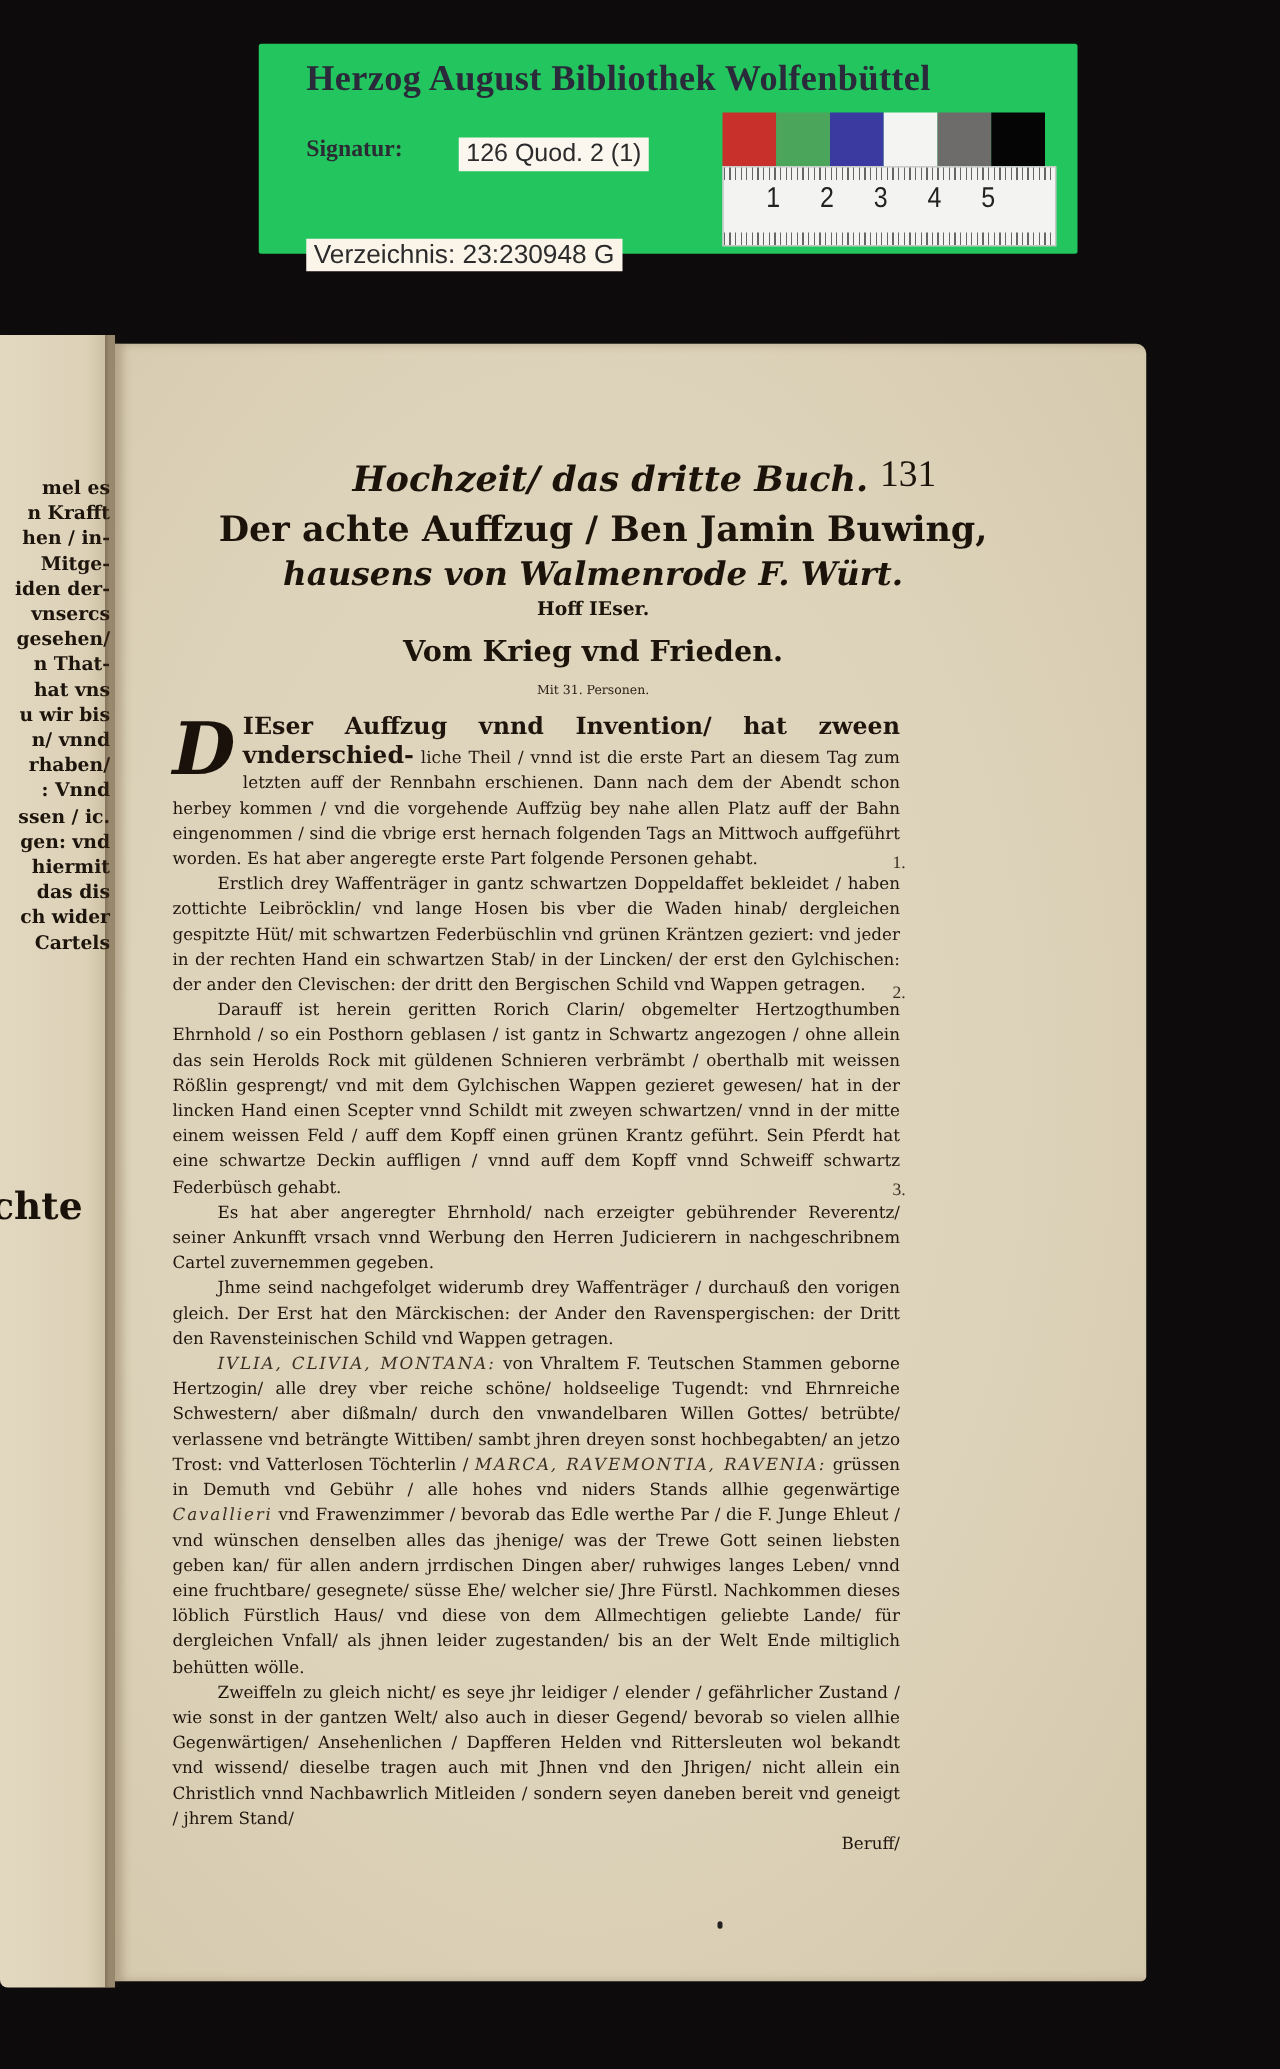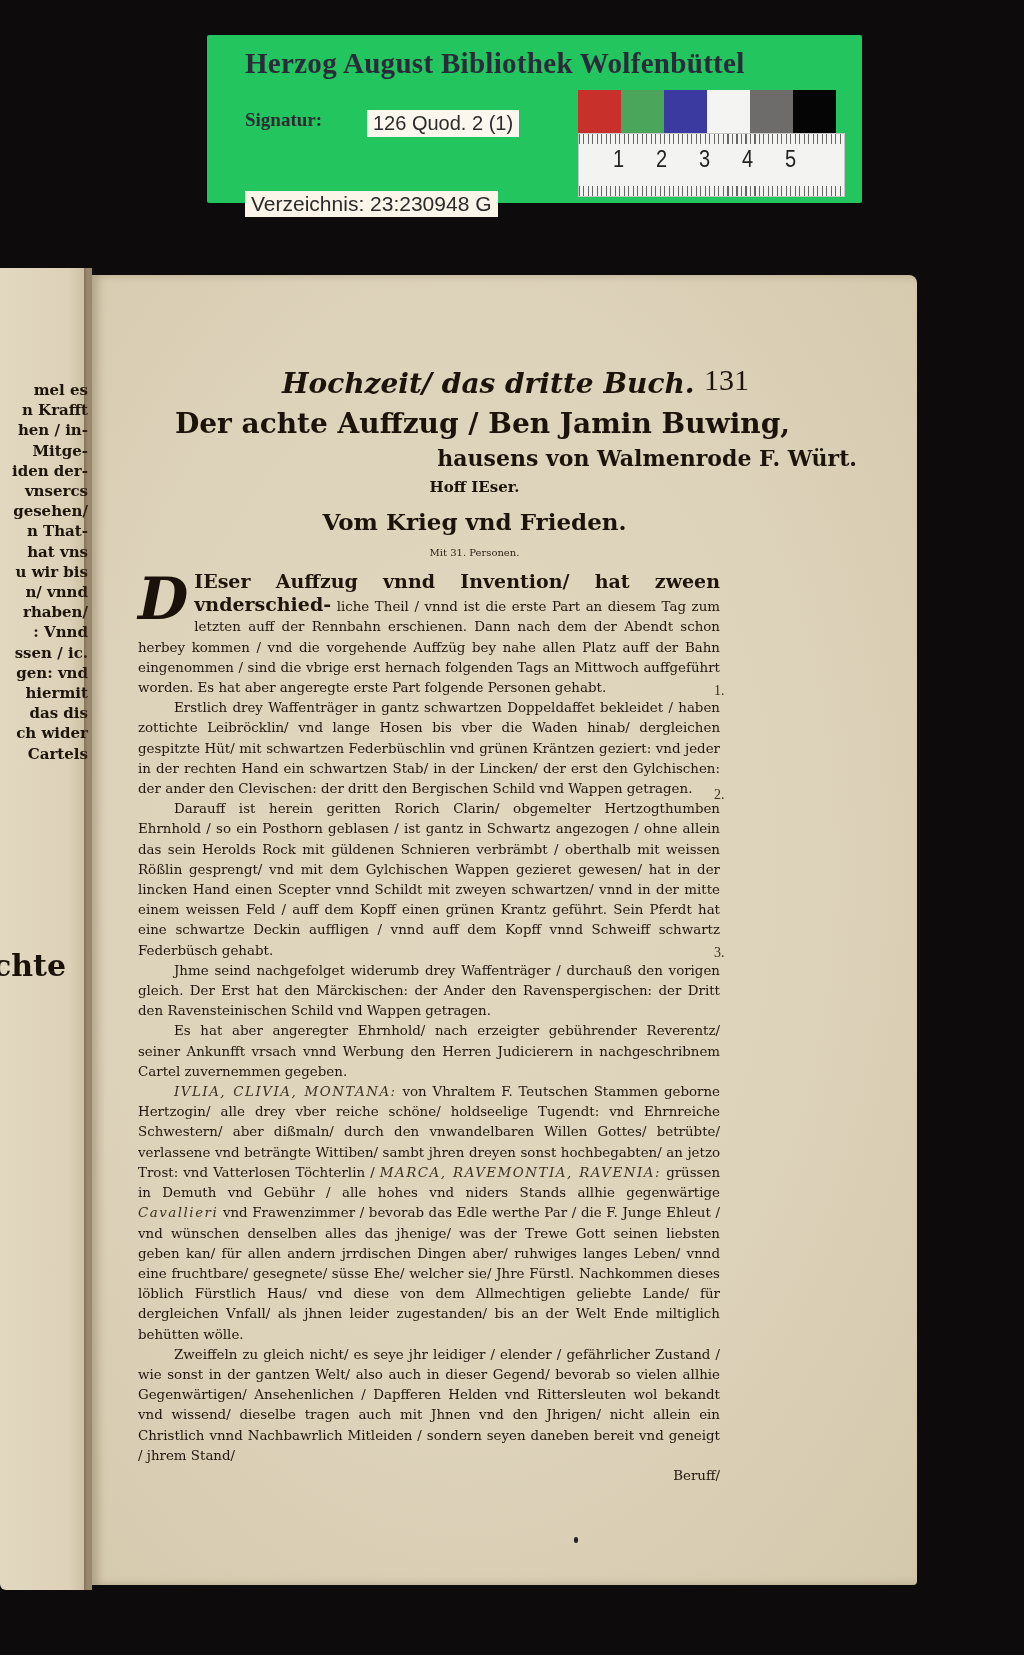--- a/index.html
+++ b/index.html
@@ -70,22 +70,22 @@
   }
   .page .page-num {
     position:absolute; left:612px; top:88px; font-size:30px; font-weight:normal; color:#1c130b;
     font-family:"Liberation Serif", serif;
   }
   .page .heading1 {
     position:absolute; left:0; right:44px; top:132px; text-align:center; font-size:28px;
     font-weight:bold; color:#1c130b; white-space:nowrap; font-family:"DejaVu Serif", serif;
   }
   .page .heading2 {
-    position:absolute; left:0; right:60px; top:170px; text-align:right; font-size:22px;
-    font-weight:bold; color:#1c130b; white-space:nowrap;
+    position:absolute; left:0; right:60px; top:170px; text-align:center; font-size:26px;
+    font-weight:bold; color:#1c130b; white-space:nowrap;font-style:italic;
   }
   .page .heading3 {
     position:absolute; left:0; right:60px; top:203px; text-align:center; font-size:15px;
     font-weight:bold; color:#1c130b;
   }
   .page .subtitle {
     position:absolute; left:0; right:60px; top:233px; text-align:center; font-size:23px;
     font-weight:bold; color:#1c130b;
   }
   .page .persons {
@@ -178,22 +178,22 @@
   <div class="subtitle">Vom Krieg vnd Frieden.</div>
   <div class="persons">Mit 31. Personen.</div>
 
   <div class="body-text">
     <p class="first">
       <span class="dropcap">D</span><span class="lead">IEser Auffzug vnnd Invention/ hat zween vnderschied-</span>
       <span>liche Theil / vnnd ist die erste Part an diesem Tag zum letzten auff der Rennbahn erschienen. Dann nach dem der Abendt schon herbey kommen / vnd die vorgehende Auffzüg bey nahe allen Platz auff der Bahn eingenommen / sind die vbrige erst hernach folgenden Tags an Mittwoch auffgeführt worden. Es hat aber angeregte erste Part folgende Personen gehabt.</span>
     </p>
     <p>Erstlich drey Waffenträger in gantz schwartzen Doppeldaffet bekleidet / haben zottichte Leibröcklin/ vnd lange Hosen bis vber die Waden hinab/ dergleichen gespitzte Hüt/ mit schwartzen Federbüschlin vnd grünen Kräntzen geziert: vnd jeder in der rechten Hand ein schwartzen Stab/ in der Lincken/ der erst den Gylchischen: der ander den Clevischen: der dritt den Bergischen Schild vnd Wappen getragen.</p>
     <p>Darauff ist herein geritten Rorich Clarin/ obgemelter Hertzogthumben Ehrnhold / so ein Posthorn geblasen / ist gantz in Schwartz angezogen / ohne allein das sein Herolds Rock mit güldenen Schnieren verbrämbt / oberthalb mit weissen Rößlin gesprengt/ vnd mit dem Gylchischen Wappen gezieret gewesen/ hat in der lincken Hand einen Scepter vnnd Schildt mit zweyen schwartzen/ vnnd in der mitte einem weissen Feld / auff dem Kopff einen grünen Krantz geführt.   Sein Pferdt hat eine schwartze Deckin auffligen / vnnd auff dem Kopff vnnd Schweiff schwartz Federbüsch gehabt.</p>
+    <p>Es hat aber angeregter Ehrnhold/ nach erzeigter gebührender Reverentz/ seiner Ankunfft vrsach vnnd Werbung den Herren Judicierern in nachgeschribnem Cartel zuvernemmen gegeben.</p>
     <p>Jhme seind nachgefolget widerumb drey Waffenträger / durchauß den vorigen gleich. Der Erst hat den Märckischen: der Ander den Ravenspergischen: der Dritt den Ravensteinischen Schild vnd Wappen getragen.</p>
-    <p>Es hat aber angeregter Ehrnhold/ nach erzeigter gebührender Reverentz/ seiner Ankunfft vrsach vnnd Werbung den Herren Judicierern in nachgeschribnem Cartel zuvernemmen gegeben.</p>
     <p>
       <span class="italic">IVLIA, CLIVIA, MONTANA:</span>
       <span>von Vhraltem F. Teutschen Stammen geborne Hertzogin/ alle drey vber reiche schöne/ holdseelige Tugendt: vnd Ehrnreiche Schwestern/ aber dißmaln/ durch den vnwandelbaren Willen Gottes/ betrübte/ verlassene vnd beträngte Wittiben/ sambt jhren dreyen sonst hochbegabten/ an jetzo Trost: vnd Vatterlosen Töchterlin /</span>
       <span class="italic">MARCA, RAVEMONTIA, RAVENIA:</span>
       <span>grüssen in Demuth vnd Gebühr / alle hohes vnd niders Stands allhie gegenwärtige</span>
       <span class="italic">Cavallieri</span>
       <span>vnd Frawenzimmer / bevorab das Edle werthe Par / die F. Junge Ehleut / vnd wünschen denselben alles das jhenige/ was der Trewe Gott seinen liebsten geben kan/ für allen andern jrrdischen Dingen aber/ ruhwiges langes Leben/ vnnd eine fruchtbare/ gesegnete/ süsse Ehe/ welcher sie/ Jhre Fürstl. Nachkommen dieses löblich Fürstlich Haus/ vnd diese von dem Allmechtigen geliebte Lande/ für dergleichen Vnfall/ als jhnen leider zugestanden/ bis an der Welt Ende miltiglich behütten wölle.</span>
     </p>
     <p>Zweiffeln zu gleich nicht/ es seye jhr leidiger / elender / gefährlicher Zustand / wie sonst in der gantzen Welt/ also auch in dieser Gegend/ bevorab so vielen allhie Gegenwärtigen/ Ansehenlichen / Dapfferen Helden vnd Rittersleuten wol bekandt vnd wissend/ dieselbe tragen auch mit Jhnen vnd den Jhrigen/ nicht allein ein Christlich vnnd Nachbawrlich Mitleiden / sondern seyen daneben bereit vnd geneigt / jhrem Stand/</p>
     <p class="catch">Beruff/</p>

